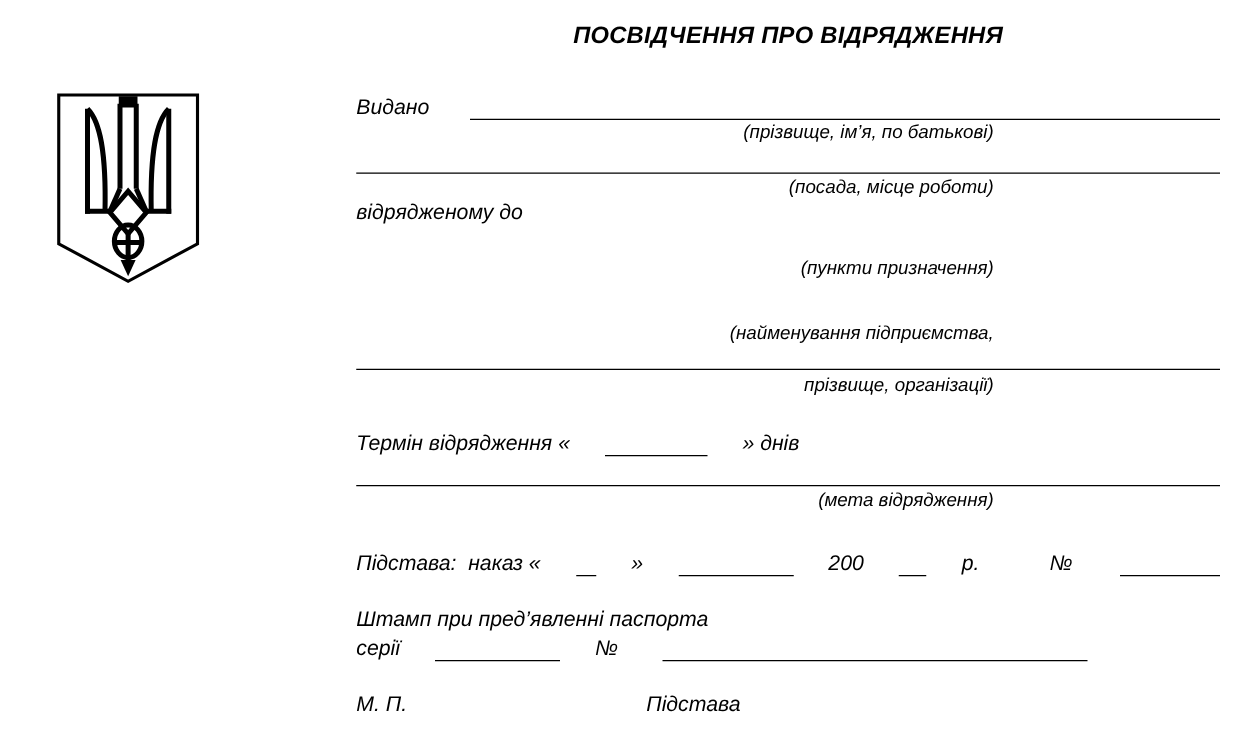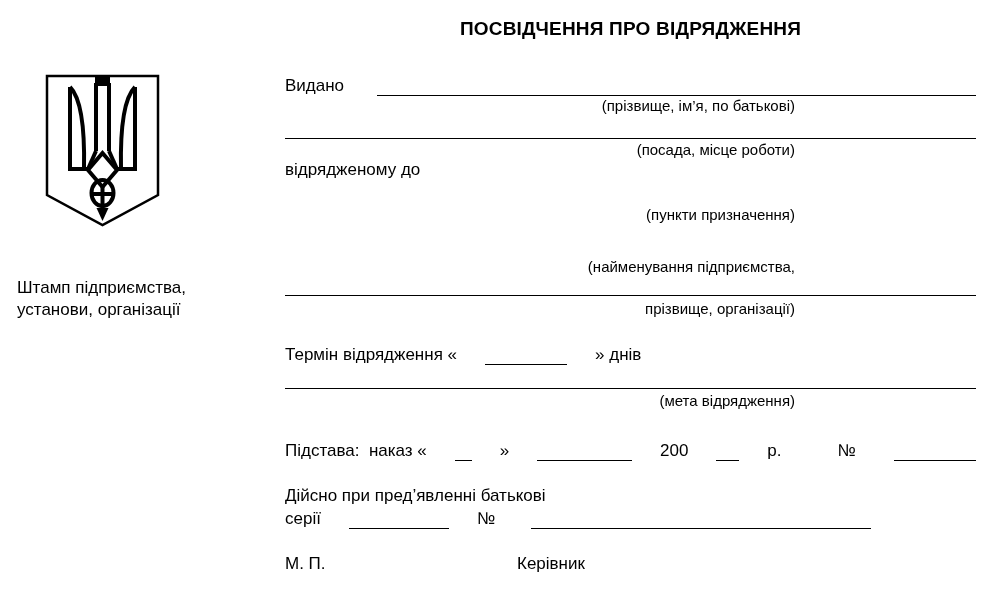--- a/index.html
+++ b/index.html
@@ -1,19 +1,19 @@
 <!DOCTYPE html>
 <html><head>
 <meta charset="utf-8">
 <style>
   * { margin:0; padding:0; box-sizing:border-box; }
   html,body { background:#fff; }
   body { font-family:"Liberation Sans", sans-serif; color:#000; }
   .page { position:relative; width:993px; height:596px; background:#fff; overflow:hidden; }
-  .abs { position:absolute; }
+  .abs { position:absolute;font-style:italic; }
 
   .title { left:285px; top:18px; width:691px; text-align:center;
            font-size:19px; font-weight:bold; letter-spacing:.2px; }
 
   .emblem { left:44px; top:73px; width:117px; height:156px; }
   .stamp-cap { left:17px; top:277px; font-size:17px; line-height:22px; }
 
   .row  { left:285px; width:691px; height:20px; font-size:17px;
           display:flex; align-items:flex-end; white-space:pre;gap:28px; }
   .lbl  { white-space:pre; }
@@ -51,24 +51,20 @@
         <path d="M65,78 L73,96"></path>
         <ellipse cx="58.5" cy="120" rx="11" ry="13"></ellipse>
         <path d="M58.5,112 V138"></path>
         <path d="M47,121 H70"></path>
       </g>
       <rect x="51" y="4" width="15" height="9" fill="#000"></rect>
       <path d="M58.5,148 L52.5,135 H64.5 Z" fill="#000"></path>
     </svg>
   </div>
 
-  <div class="abs stamp-cap">
-    <div>Штамп підприємства,</div>
-    <div>установи, організації</div>
-  </div>
 
   <div class="abs row" style="top:76px">
     <span class="lbl">Видано </span>
     <span class="fillflex"></span>
   </div>
   <div class="abs cap" style="top:97px">(прізвище, ім’я, по батькові)</div>
 
   <div class="abs rule" style="top:138px"></div>
   <div class="abs cap" style="top:141px">(посада, місце роботи)</div>
 
@@ -95,25 +91,25 @@
     <span class="blank" style="width:34px"></span>
     <span class="lbl">»</span>
     <span class="blank" style="width:190px"></span>
     <span class="lbl">200</span>
     <span class="blank" style="width:46px"></span>
     <span class="lbl">р.</span>
     <span class="lbl" style="margin-left:28px">№</span>
     <span class="blank" style="width:165px;margin-left:10px"></span>
   </div>
 
-  <div class="abs plain" style="left:285px;top:486px">Дійсно при пред’явленні батькові</div>
+  <div class="abs plain" style="left:285px;top:486px">Штамп при пред’явленні паспорта</div>
 
   <div class="abs row" style="top:509px">
     <span class="lbl">серії</span>
     <span class="blank" style="width:100px"></span>
     <span class="lbl">№</span>
     <span class="blank" style="width:340px;margin-left:8px"></span>
   </div>
 
   <div class="abs plain" style="left:285px;top:554px">М. П.</div>
-  <div class="abs plain" style="left:517px;top:554px">Керівник</div>
+  <div class="abs plain" style="left:517px;top:554px">Підстава</div>
 
 </div>
 
 </body></html>

